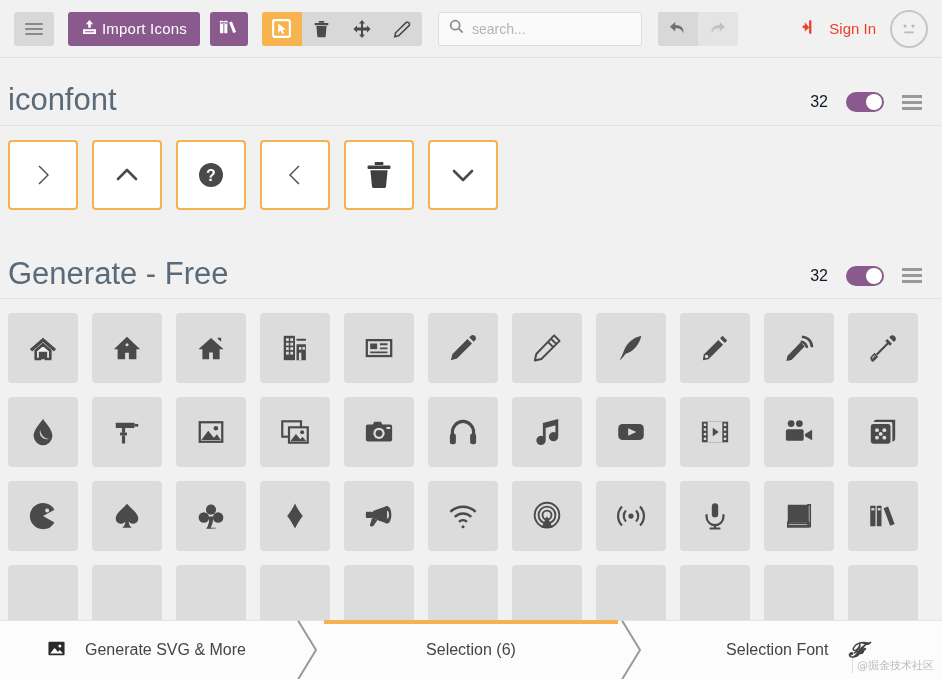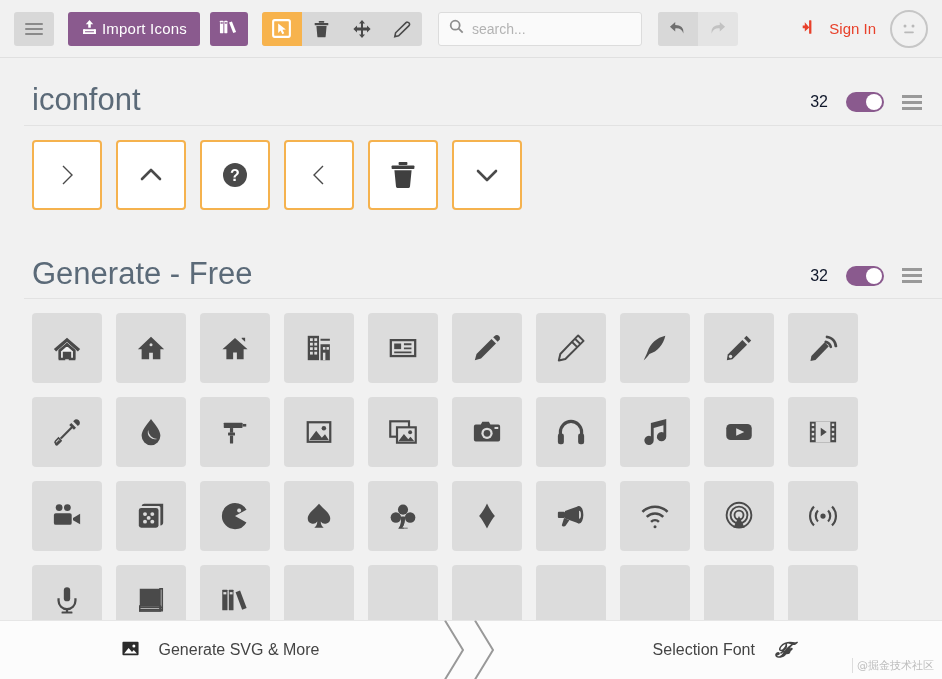--- a/index.html
+++ b/index.html
@@ -61,21 +61,21 @@
   .signin {
     display: flex; align-items: center; gap: 15px; color: #e8402a;
     font-size: 15px; cursor: pointer; white-space: nowrap;
   }
   .avatar-face {
     width: 38px; height: 38px; border-radius: 50%; border: 2px solid #c6c6c6;
     display: flex; align-items: center; justify-content: center; cursor: pointer;
   }
 
   
-  .content { position: absolute; top: 58px; left: 0; right: 0; bottom: 0; overflow: hidden; background:#f1f1f1;padding-left:24px; }
+  .content { position: absolute; top: 58px; left: 0; right: 0; bottom: 0; overflow: hidden; background:#f1f1f1; }
 
   .set-header {
     display: flex; align-items: flex-end; padding: 26px 20px 8px 8px;
     border-bottom: 1px solid #e2e2e2; margin: 0 0 0 0;
   }
   .set-title { font-size: 31px; color: #5b6a78; font-weight: 400; line-height: 1.05; flex: 1;
                font-family: "Liberation Sans", sans-serif; }
   .set-meta { display: flex; align-items: center; gap: 18px; padding-bottom: 4px; }
   .set-count { color: #0f172a; font-size: 16px; }
   .toggle {
@@ -601,20 +601,23 @@
       </span>
       <span>Generate SVG &amp; More</span>
     </div>
 
     <div class="arrow-sep">
       <svg width="26" height="59" viewBox="0 0 26 59">
           <path d="M4 0 L22 29.5 L4 59" fill="none" stroke="#999" stroke-width="2"></path>
         </svg>
     </div>
 
+    <div class="bb-seg active">
+      <span>Selection (6)</span>
+    </div>
 
     <div class="arrow-sep">
       <svg width="26" height="59" viewBox="0 0 26 59">
           <path d="M4 0 L22 29.5 L4 59" fill="none" stroke="#999" stroke-width="2"></path>
         </svg>
     </div>
 
     <div class="bb-seg">
       <span>Selection Font</span>
       <span class="gen-font-f">𝓕</span>

